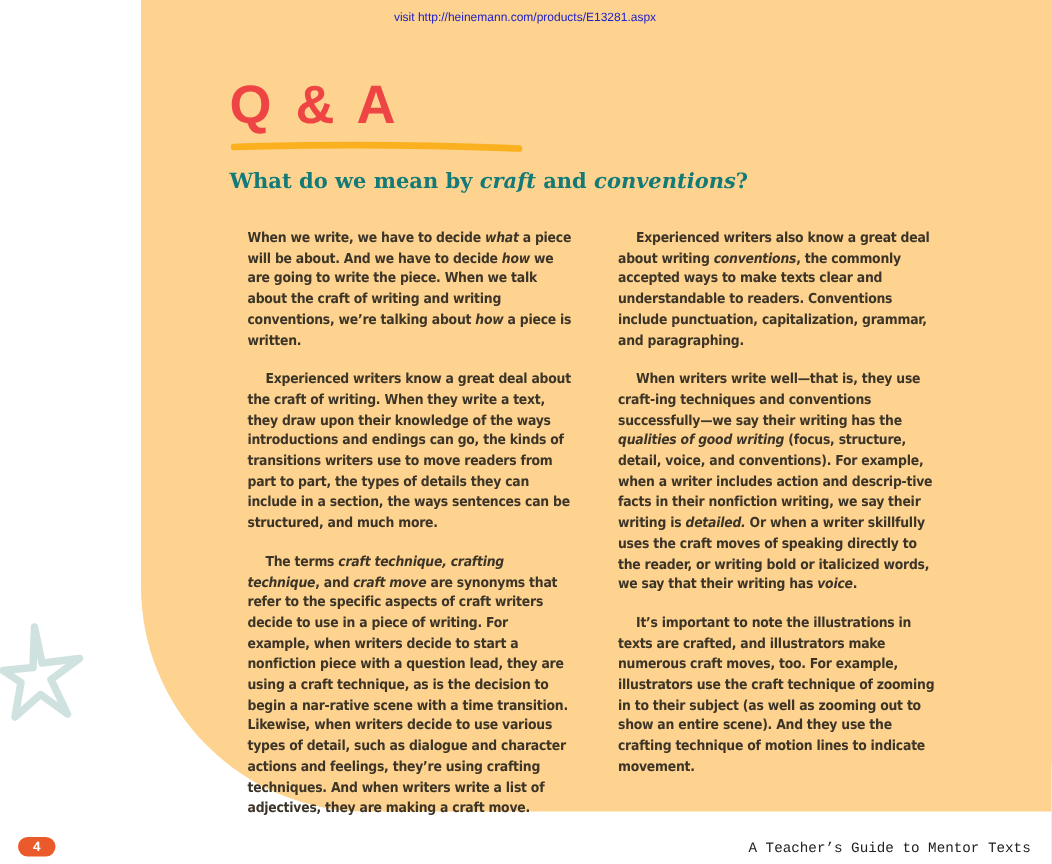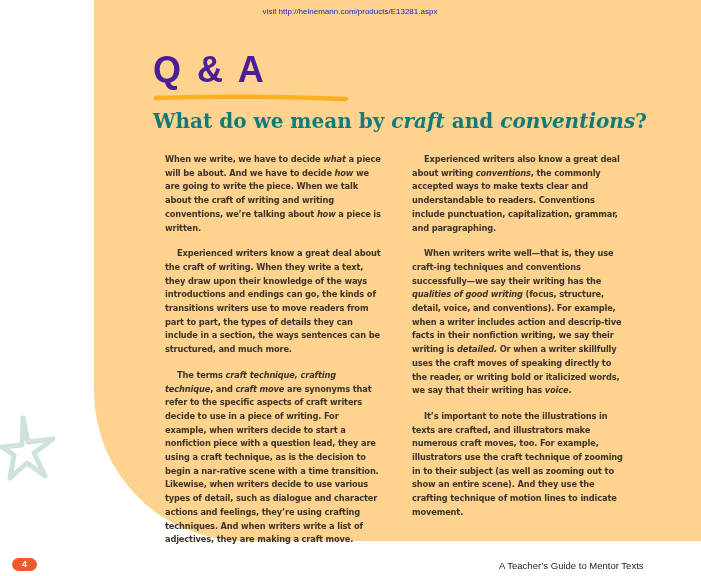--- a/index.html
+++ b/index.html
@@ -3,37 +3,37 @@
 <meta charset="utf-8">
 <style>
   html, body { margin:0; padding:0; }
   body { width:701px; height:576px; background:#ffffff; position:relative; overflow:hidden;
          font-family:"DejaVu Sans", sans-serif; }
   .panel { position:absolute; left:94px; top:0; width:607px; height:541px; background:#fdd38f;
            border-bottom-left-radius:150px; }
   .header-note { position:absolute; left:200px; top:7px; width:300px; text-align:center;
                  font-family:"Liberation Sans", sans-serif; font-size:8px; line-height:10px; color:#2020c8; }
   .qa-title { position:absolute; left:153px; top:50px; font-family:"Liberation Sans", sans-serif;
-              font-weight:bold; font-size:36px; letter-spacing:3px; color:#4c1d95; line-height:40px; }
+              font-weight:bold; font-size:36px; letter-spacing:3px; color:#ef4444; line-height:40px; }
   .underline { position:absolute; left:154px; top:94px; }
   .question { position:absolute; left:153px; top:111px; font-family:"DejaVu Serif", serif; font-weight:bold;
-              font-size:20px; color:#137a78; line-height:20px; white-space:nowrap; }
+              font-size:14px; color:#137a78; line-height:20px; white-space:nowrap; }
   .question i { font-weight:bold; font-style:italic; }
   .col { position:absolute; top:140px; width:240px; font-family:"DejaVu Sans Condensed","DejaVu Sans", sans-serif;
          font-size:9.2px; line-height:13.7px; color:#3d3428; font-weight:bold; }
   .col p { margin:12px; text-indent:12px; }
   .col p.first { text-indent:0; }
   .col i { font-style:italic; }
   .col-left { left:153px; letter-spacing:-0.15px; }
   .col-right { left:400px; letter-spacing:-0.15px; }
   .star { position:absolute; left:0px; top:412px; }
   .page-badge { position:absolute; left:12px; top:558px; width:25px; height:13px; background:#ea5a2b;
                 border-radius:7px; color:#fff; font-family:"Liberation Sans", sans-serif; font-weight:bold;
                 font-size:9px; text-align:center; line-height:13px; }
-  .footer-title { position:absolute; left:499px; top:560px; font-family:Liberation Sans, sans-serif; font-size:9.5px;
+  .footer-title { position:absolute; left:499px; top:560px; font-family:Liberation Mono, monospace; font-size:9.5px;
                   color:#222; white-space:nowrap; }
 </style>
 </head>
 <body>
 
 <div class="panel"></div>
 
 <div class="header-note">
   <div>visit http://heinemann.com/products/E13281.aspx</div>
 </div>

